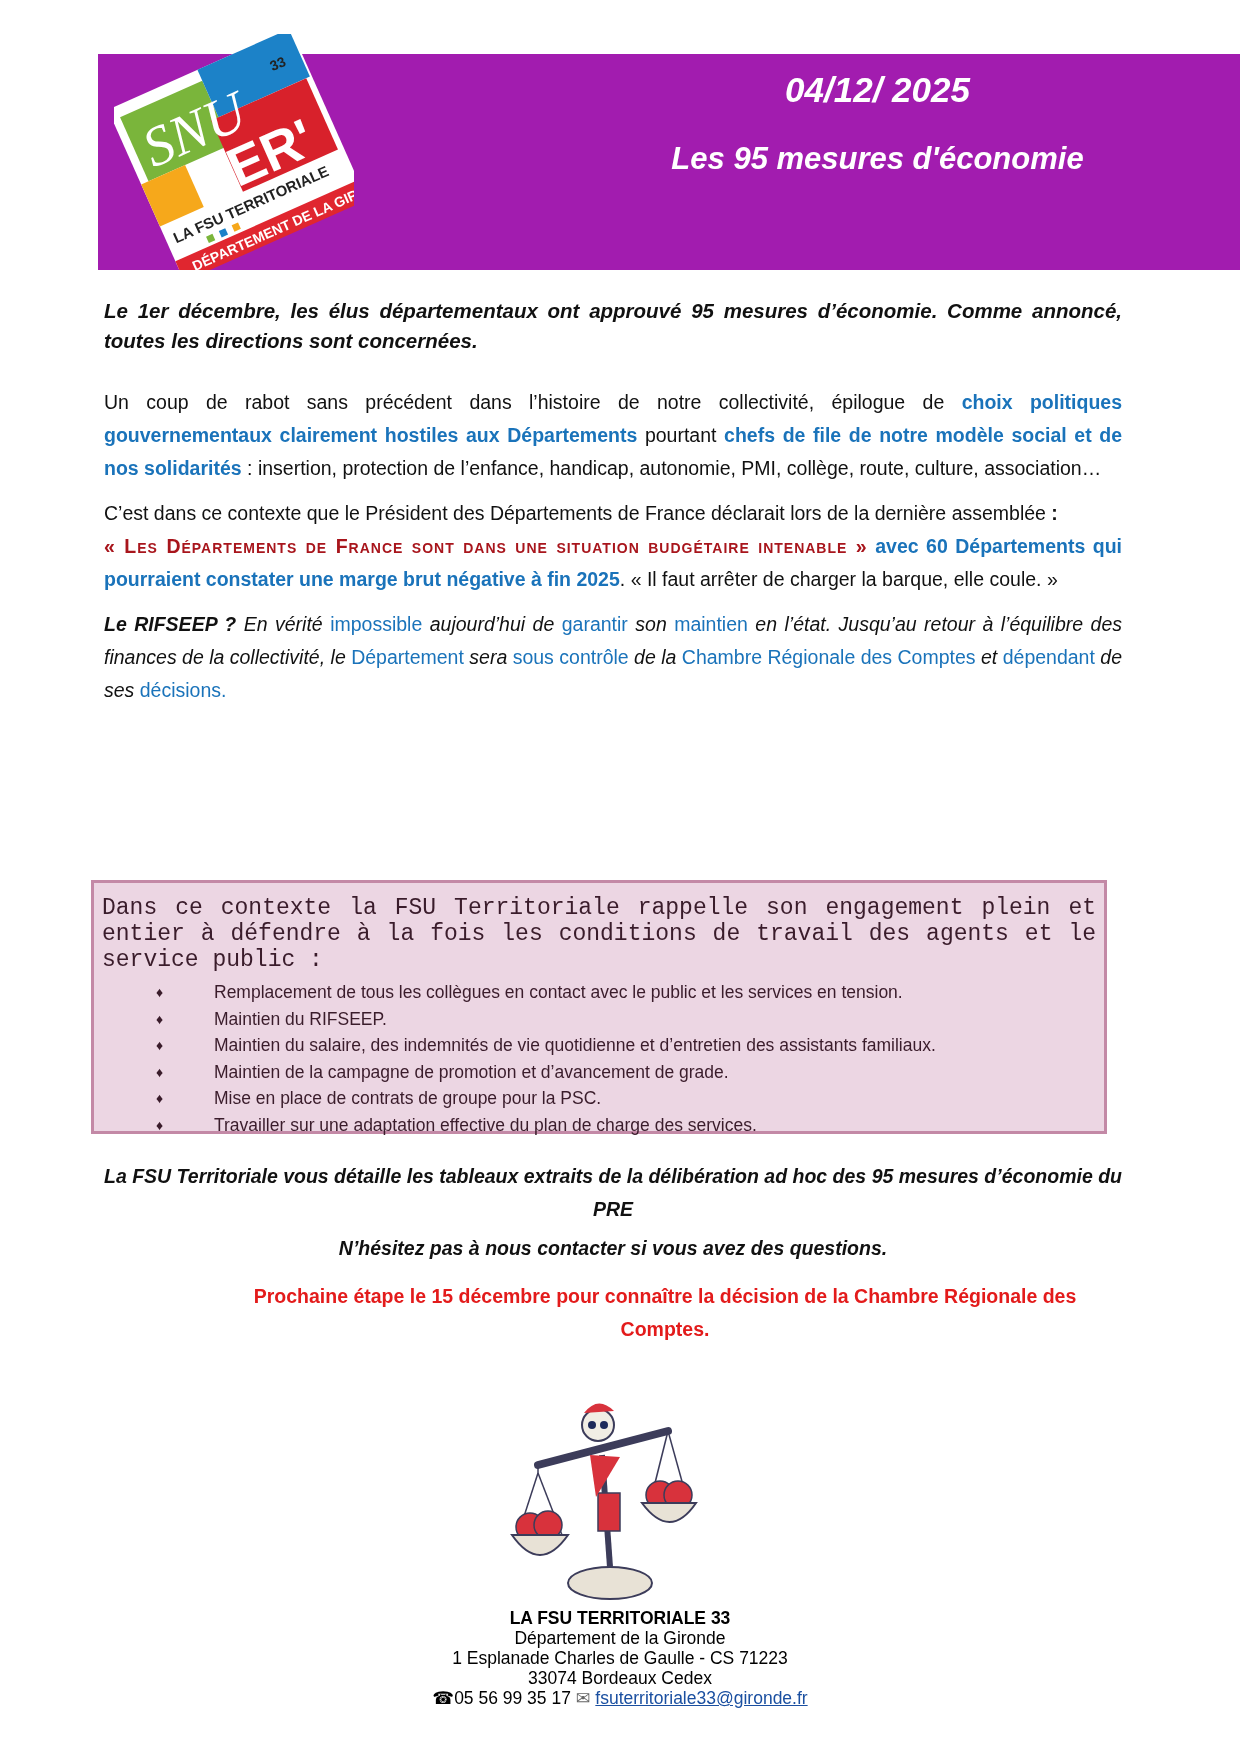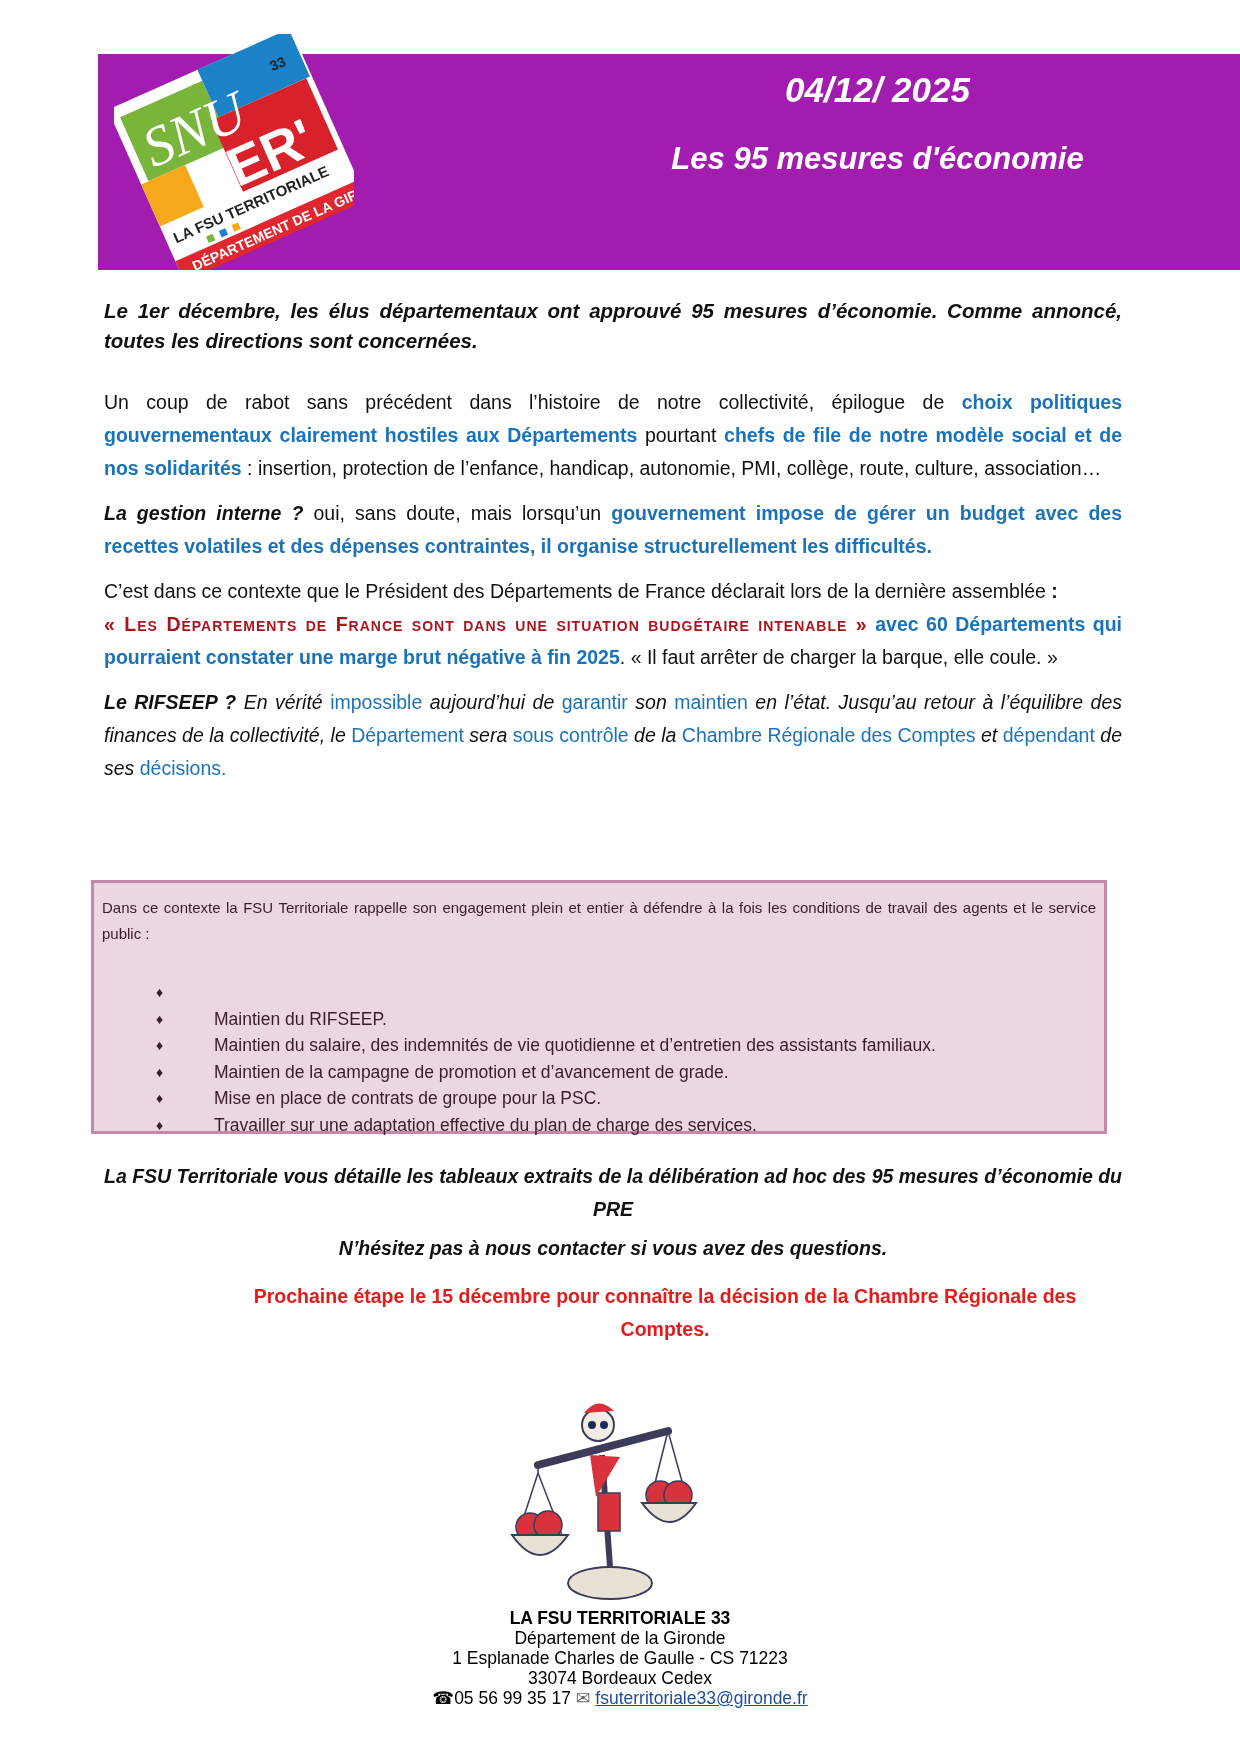--- a/index.html
+++ b/index.html
@@ -21,21 +21,21 @@
   .blue { color: #1a73ba; font-weight: bold; }
   .blue-n { color: #1a73ba; }
   .red-caps { color: #a8151c; font-weight: bold; font-variant: small-caps; letter-spacing: 1px; }
   .bi { font-style: italic; font-weight: bold; }
   .it { font-style: italic; }
 
   
   .box { position: absolute; left: 91px; top: 880px; width: 1016px; height: 254px;
          background: #ecd6e3; border: 3px solid #c389a6; box-sizing: border-box;
          color: #3a1c2b; }
-  .box .lead { position: absolute; left: 8px; top: 12px; right: 8px; font-size: 15px; line-height: 26px; text-align: justify; }
+  .box .lead { position: absolute; left: 8px; top: 12px; right: 8px; font-size: 23px; line-height: 26px; text-align: justify; font-family: Liberation Mono, monospace; }
   .box ul { position: absolute; left: 0; top: 96px; margin: 0; padding: 0; list-style: none; }
   .box li { position: relative; height: 26.5px; font-size: 17.5px; line-height: 26.5px; padding-left: 120px; }
   .box li .bullet { position: absolute; left: 62px; top: 0; font-size: 14px; color: #3a1c2b; }
 
   
   .closing { position: absolute; left: 104px; top: 1160px; width: 1018px; text-align: center; }
   .closing .c1 { font-style: italic; font-weight: bold; font-size: 19.5px; line-height: 33px; }
   .closing .c2 { font-style: italic; font-weight: bold; font-size: 19.5px; line-height: 33px; margin-top: 6px; }
   .next { position: absolute; left: 230px; top: 1280px; width: 870px; text-align: center;
           color: #e31b1b; font-weight: bold; font-size: 19.5px; line-height: 33px; }
@@ -78,38 +78,35 @@
   </g>
 </svg>
 
 <div class="content">
   <p class="p intro">Le 1er décembre, les élus départementaux ont approuvé 95 mesures d’économie. Comme annoncé, toutes les directions sont concernées.</p>
 
   <p class="p">
     <span>Un coup de rabot sans précédent dans l’histoire de notre collectivité, épilogue de </span><span class="blue">choix politiques gouvernementaux clairement hostiles aux Départements</span><span> pourtant </span><span class="blue">chefs de file de notre modèle social et de nos solidarités</span><span> : insertion, protection de l’enfance, handicap, autonomie, PMI, collège, route, culture, association…</span>
   </p>
 
-  <p class="p">
-    <span class="bi">La gestion interne ?</span><span>  oui, sans doute, mais lorsqu’un </span><span class="blue">gouvernement impose de gérer un budget avec des recettes volatiles et des dépenses contraintes, il organise structurellement les difficultés.</span>
-  </p>
 
   <p class="p">
     <span>C’est dans ce contexte que le Président des Départements de France déclarait lors de la dernière assemblée </span><b>:</b><br>
     <span class="red-caps">« Les Départements de France sont dans une situation budgétaire intenable »</span><span class="blue"> avec 60 Départements qui pourraient constater une marge brut négative à fin 2025</span><span>. « Il faut arrêter de charger la barque, elle coule. »</span>
   </p>
 
   <p class="p it">
     <span class="bi">Le RIFSEEP ?</span><span> En vérité </span><span class="blue-n" style="font-style:normal">impossible</span><span> aujourd’hui de </span><span class="blue-n" style="font-style:normal">garantir</span><span> son </span><span class="blue-n" style="font-style:normal">maintien</span><span> en l’état. Jusqu’au retour à l’équilibre des finances de la collectivité, le </span><span class="blue-n" style="font-style:normal">Département</span><span> sera </span><span class="blue-n" style="font-style:normal">sous contrôle</span><span> de la </span><span class="blue-n" style="font-style:normal">Chambre Régionale des Comptes</span><span> et </span><span class="blue-n" style="font-style:normal">dépendant</span><span> de ses </span><span class="blue-n" style="font-style:normal">décisions.</span>
   </p>
 </div>
 
 <div class="box">
   <div class="lead">Dans ce contexte la FSU Territoriale rappelle son engagement plein et entier à défendre à la fois les conditions de travail des agents et le service public :</div>
   <ul>
-    <li><span class="bullet">♦</span></li>
+    <li><span class="bullet">♦</span><span>Remplacement de tous les collègues en contact avec le public et les services en tension.</span></li>
     <li><span class="bullet">♦</span><span>Maintien du RIFSEEP.</span></li>
     <li><span class="bullet">♦</span><span>Maintien du salaire, des indemnités de vie quotidienne et d’entretien des assistants familiaux.</span></li>
     <li><span class="bullet">♦</span><span>Maintien de la campagne de promotion et d’avancement de grade.</span></li>
     <li><span class="bullet">♦</span><span>Mise en place de contrats de groupe pour la PSC.</span></li>
     <li><span class="bullet">♦</span><span>Travailler sur une adaptation effective du plan de charge des services.</span></li>
   </ul>
 </div>
 
 <div class="closing">
   <div class="c1">La FSU Territoriale vous détaille les tableaux extraits de la délibération ad hoc des 95 mesures d’économie du PRE</div>

